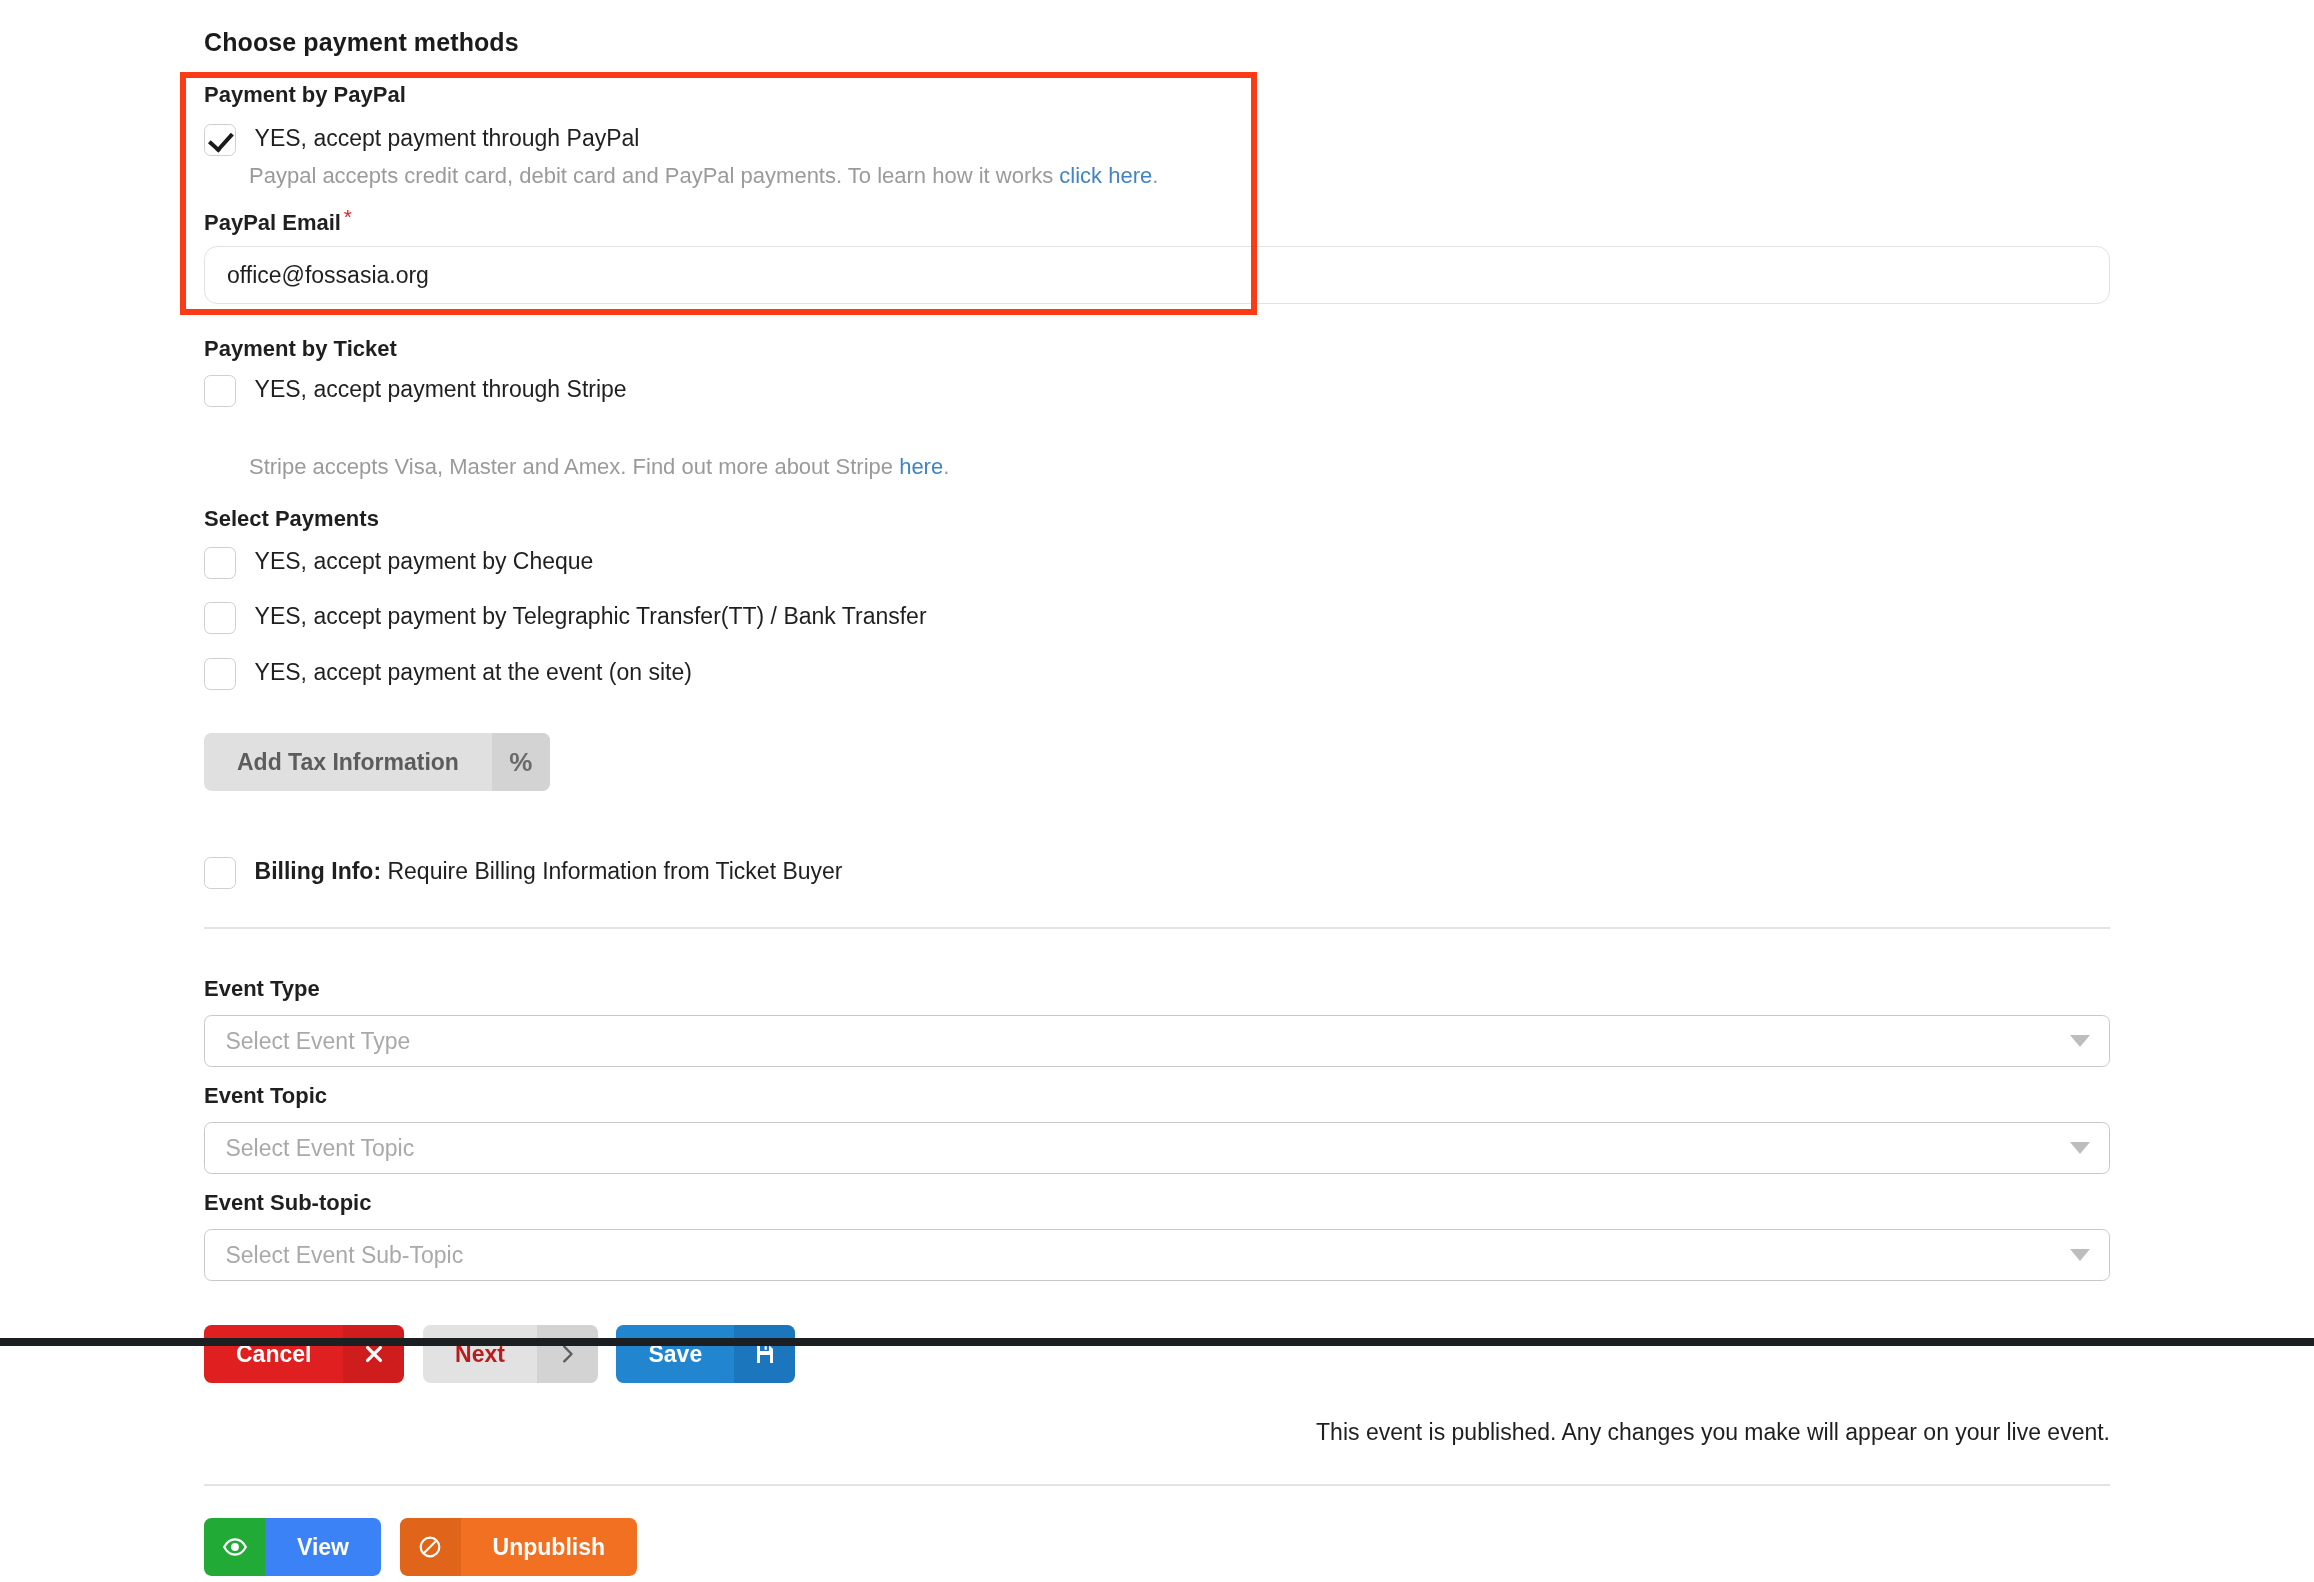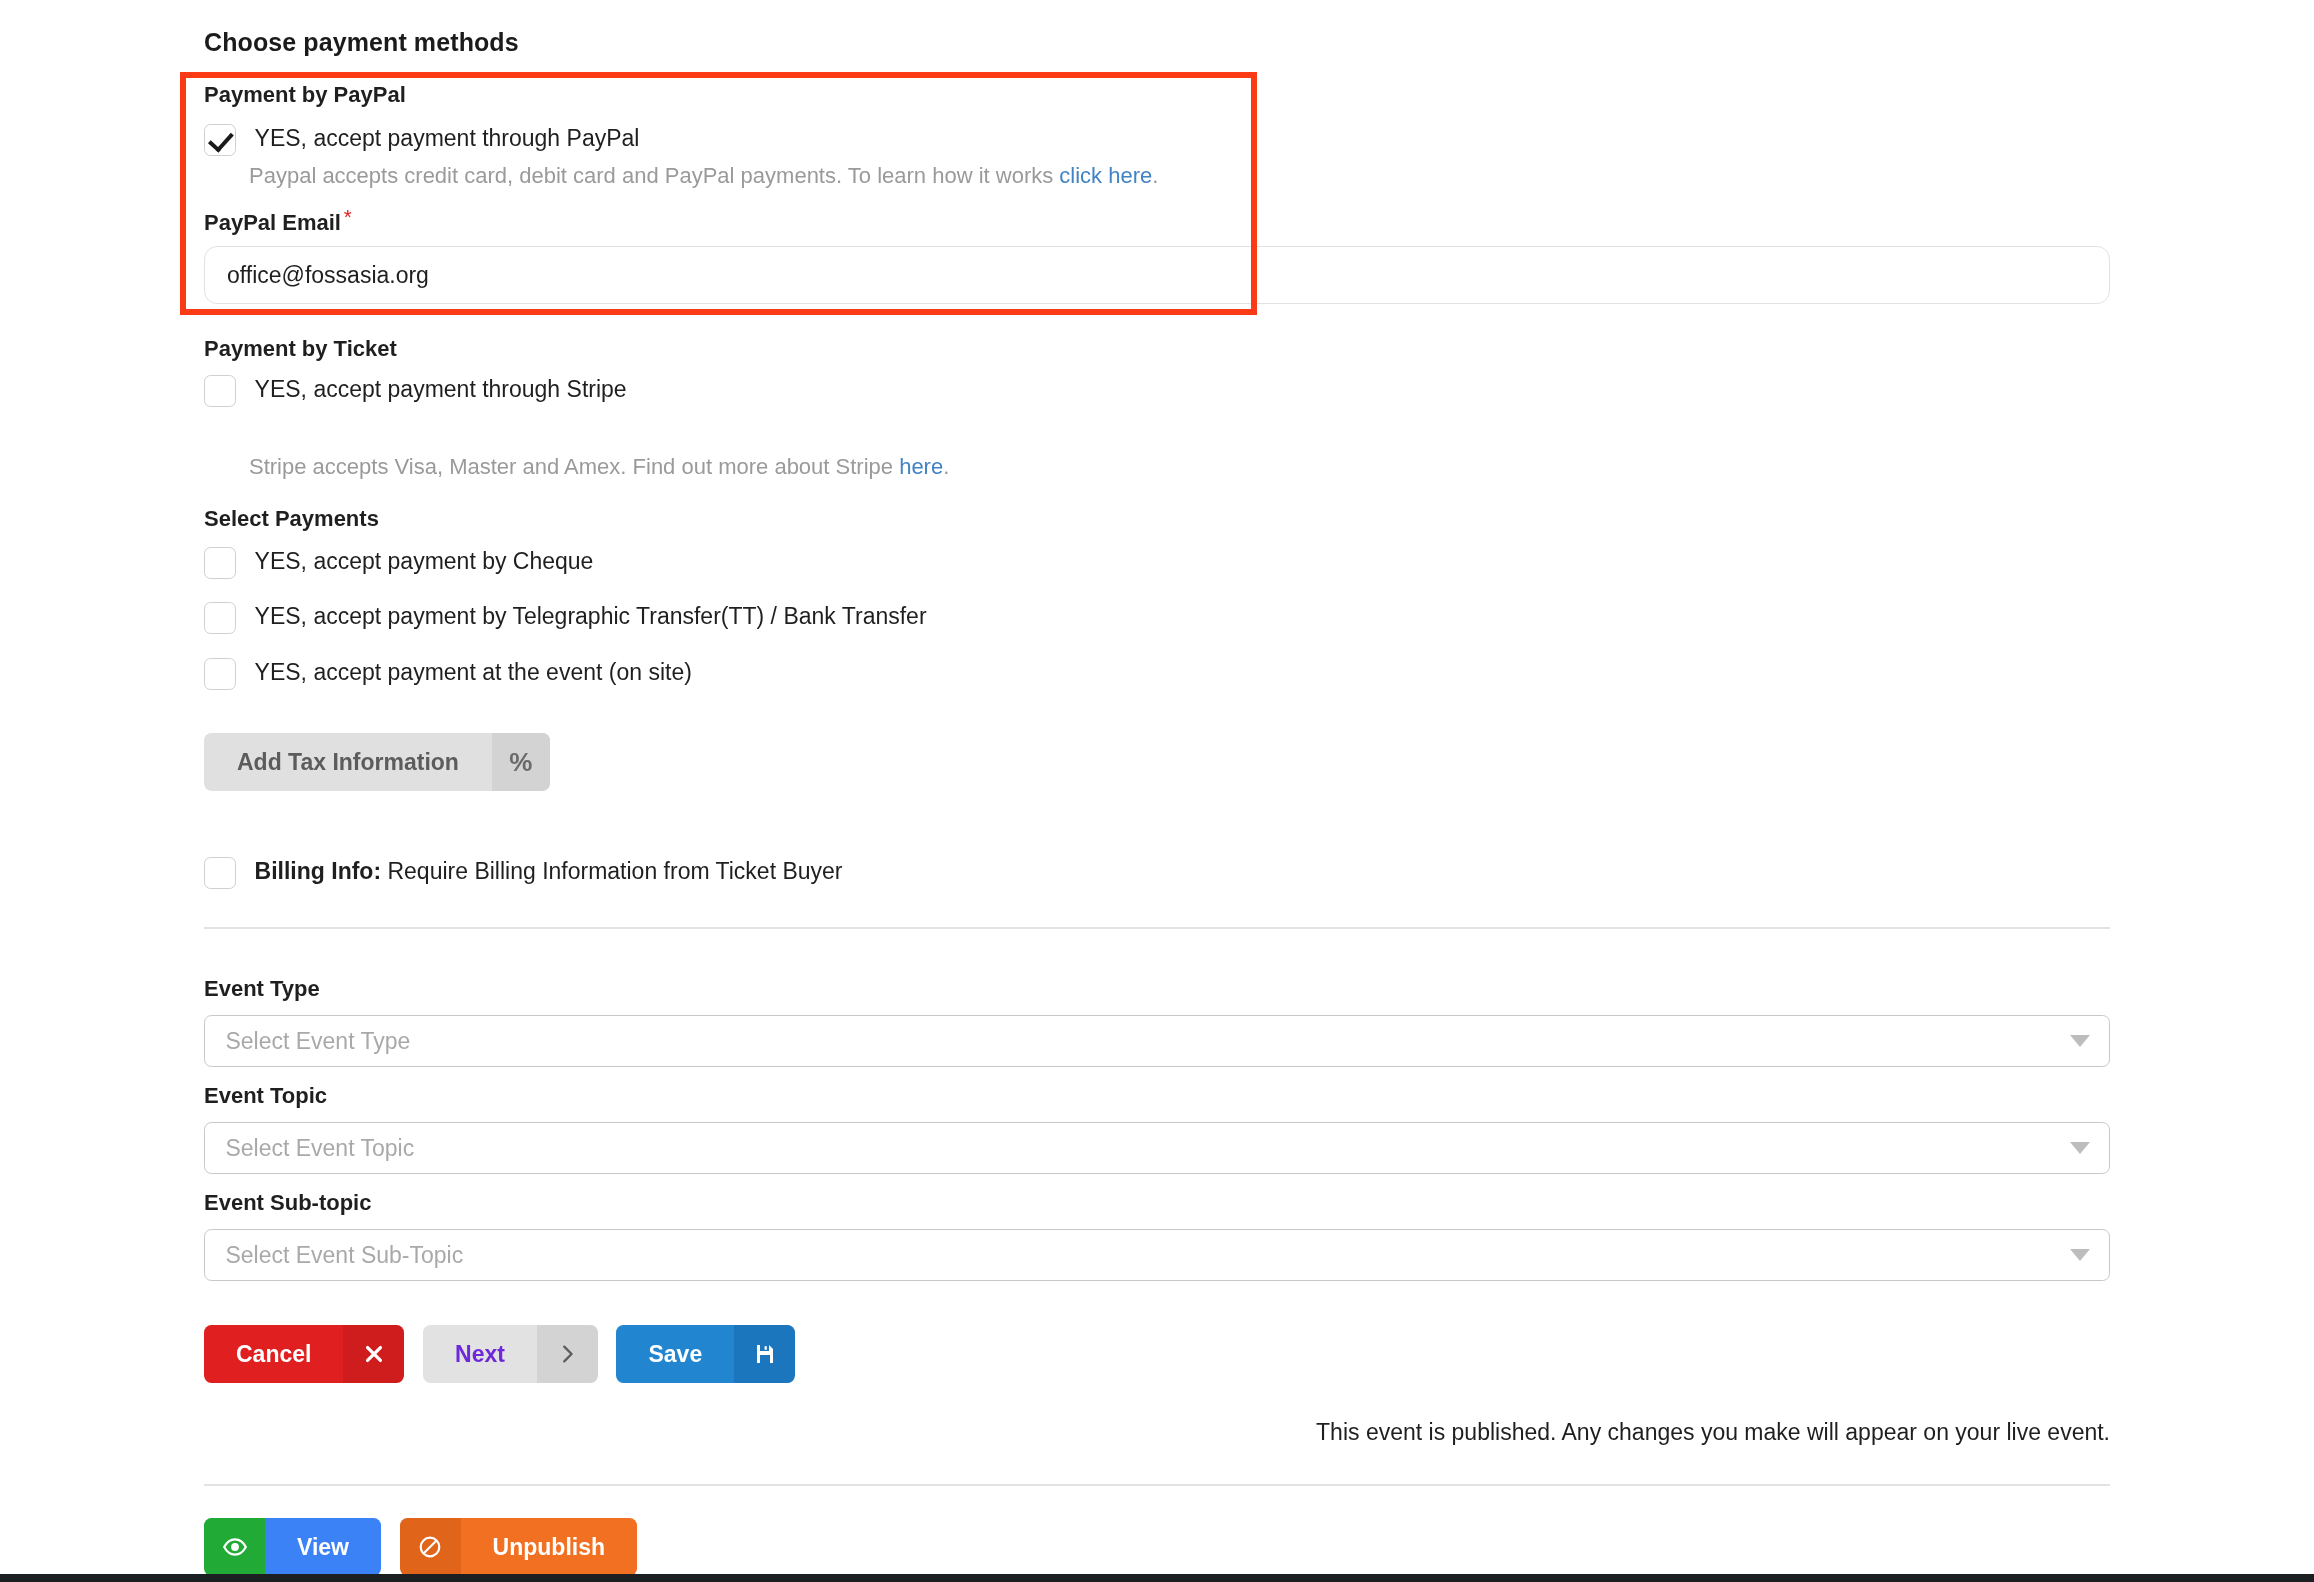--- a/index.html
+++ b/index.html
@@ -8,21 +8,21 @@
     width: 2314px;
     height: 1582px;
     background: #ffffff;
     font-family: "Liberation Sans", sans-serif;
     overflow: hidden;
   }
 
   .page {
     position: relative;
     width: 2314px;
-    height: 1582px;
+    height: 1346px;
     background: #ffffff;
   }
 
   .content {
     position: absolute;
     left: 204px;
     top: 0;
     width: 1906px;
   }
 
@@ -214,21 +214,21 @@
     align-items: center;
     justify-content: center;
     width: 61px;
     font-size: 24px;
     color: #ffffff;
   }
 
   .btn-cancel .lbl { background: #e02020; }
   .btn-cancel .ico { background: #cf1c1c; }
 
-  .btn-next .lbl { background: #e2e2e2; color: #6d28d9; }
+  .btn-next .lbl { background: #e2e2e2; color: #b91c1c; }
   .btn-next .ico { background: #d3d3d3; color: #5e5e5e; }
 
   .btn-save .lbl { background: #2185d0; }
   .btn-save .ico { background: #1c76bd; }
 
   .btn-view .lbl { background: #3b82f6; }
   .btn-view .ico { background: #21ab36; }
 
   .btn-unpub .lbl { background: #f27022; }
   .btn-unpub .ico { background: #e0651b; }

